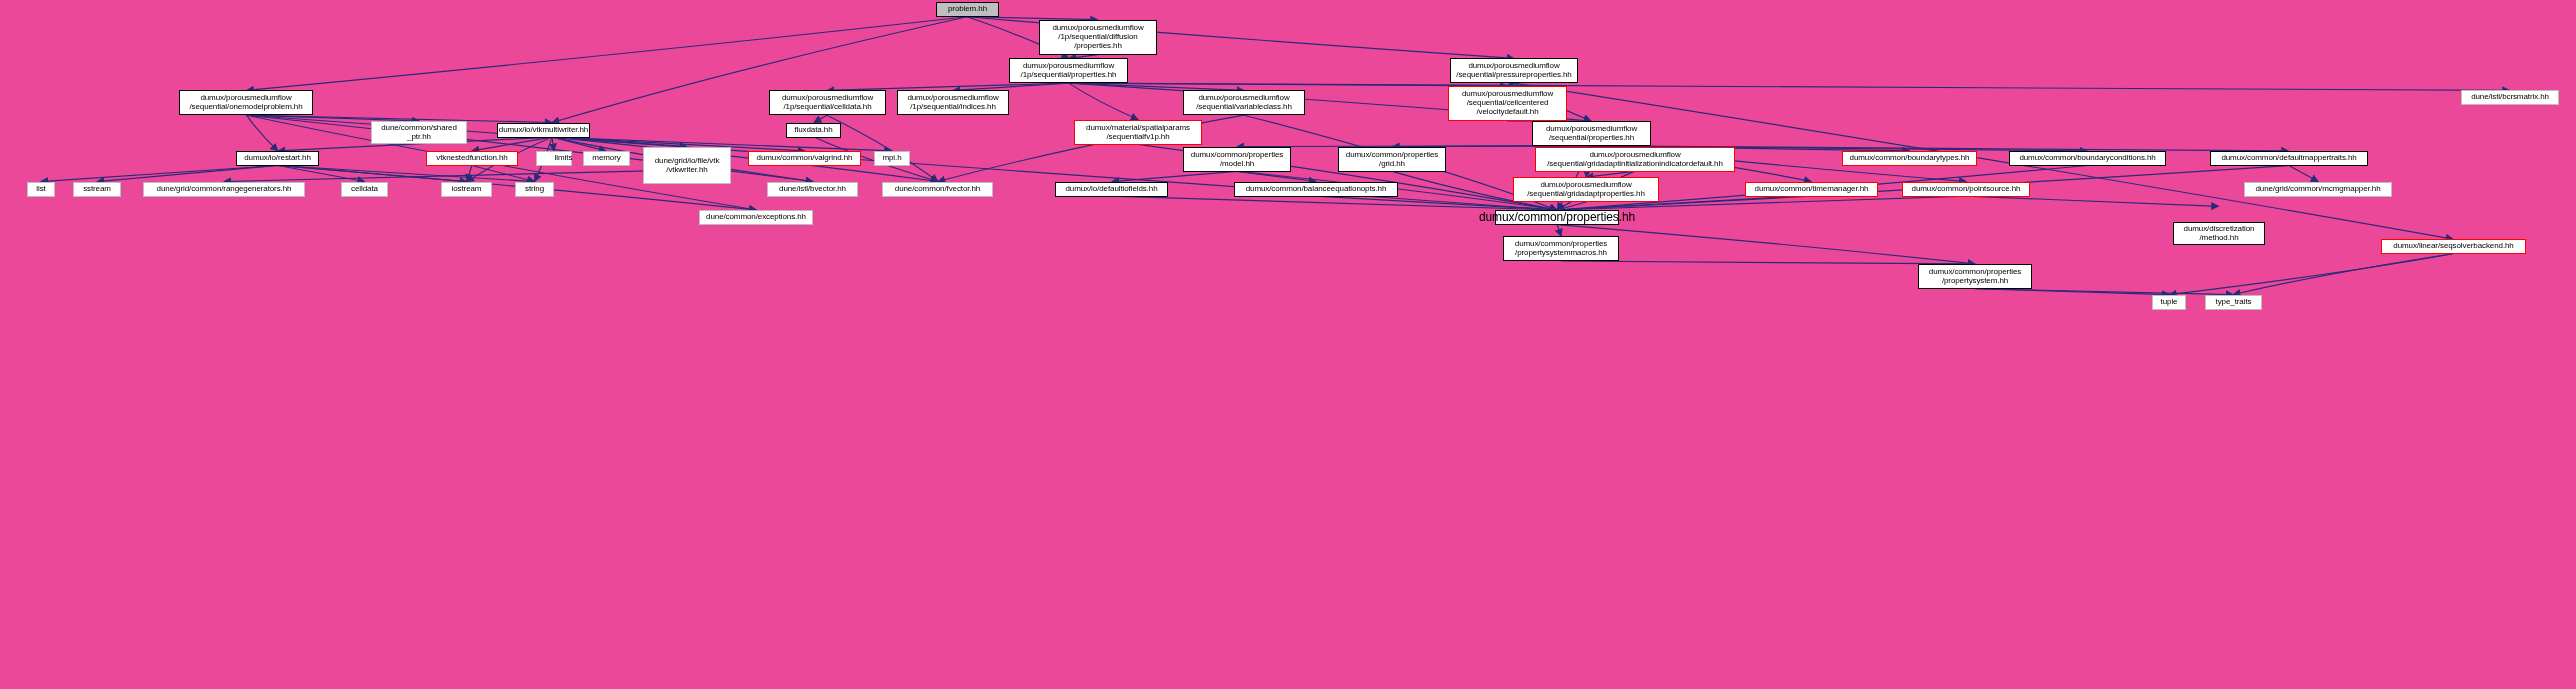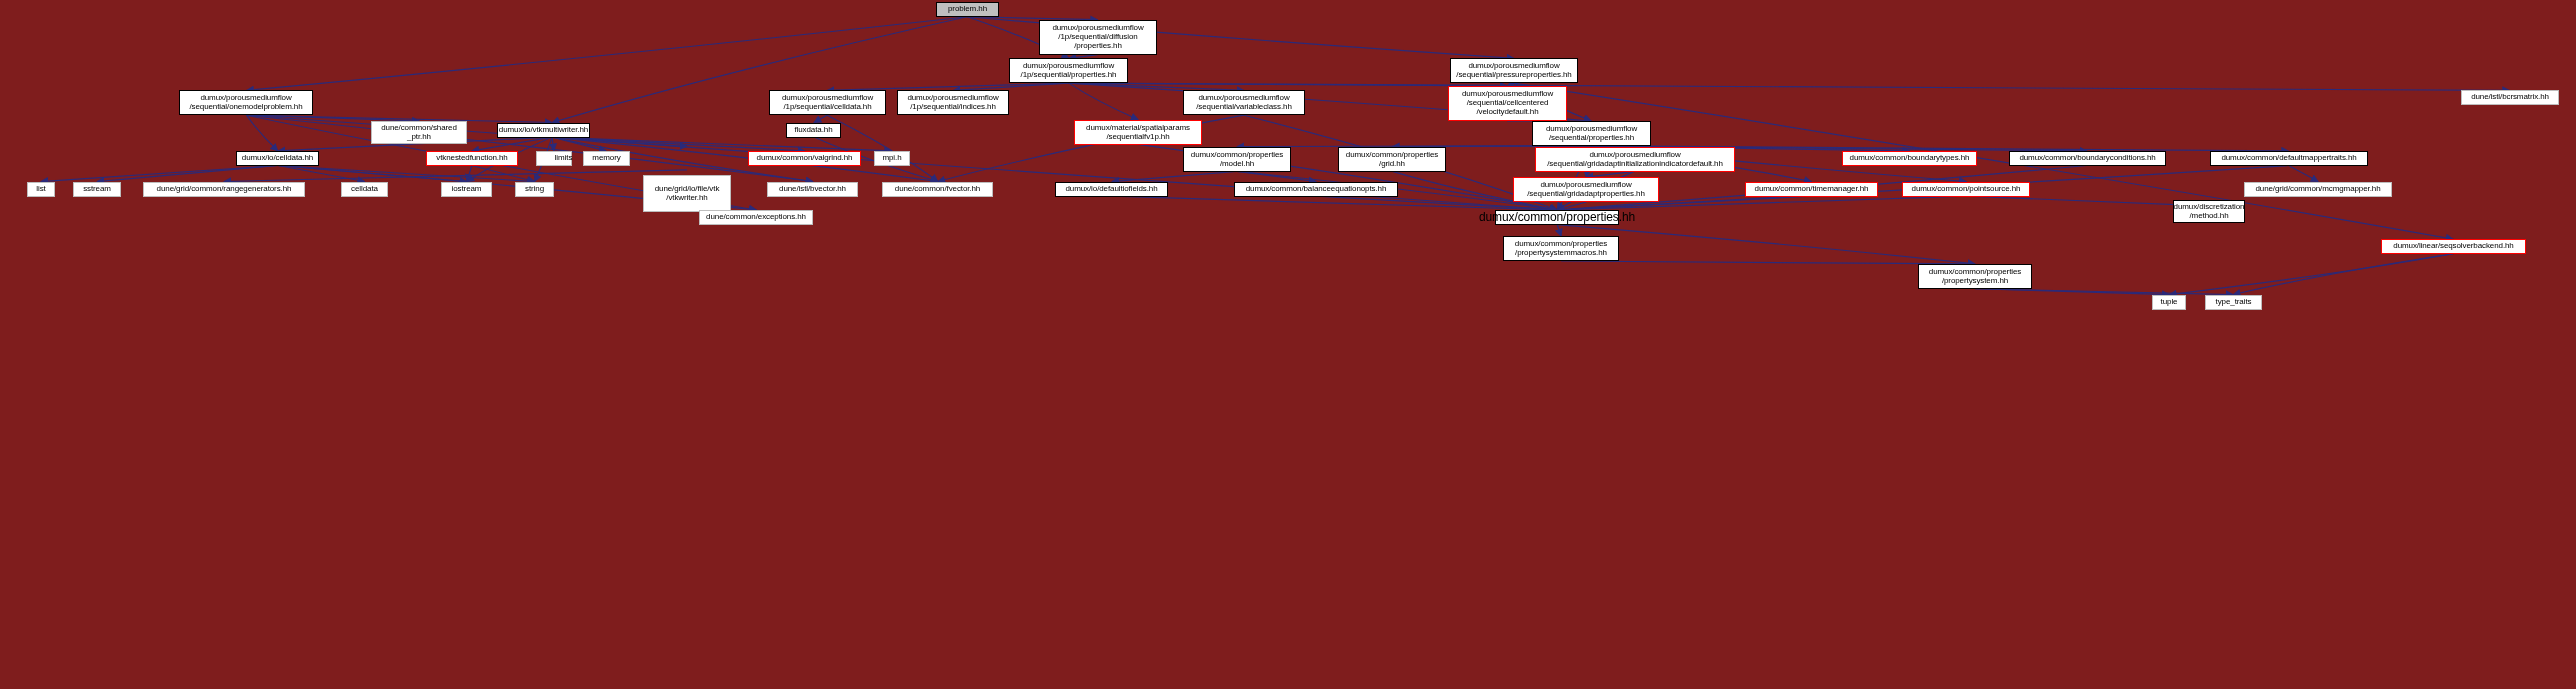--- a/index.html
+++ b/index.html
@@ -4,21 +4,21 @@
 <style>
   html, body {
     margin: 0;
     padding: 0;
     background: #ffffff;
   }
   #graph-root {
     position: relative;
     width: 2576px;
     height: 689px;
-    background: #7f1d1d;
+    background: #ec4899;
     font-family: "Liberation Sans", sans-serif;
     overflow: hidden;
   }
   svg#edges {
     position: absolute;
     left: 0;
     top: 0;
     width: 2576px;
     height: 689px;
   }
@@ -157,25 +157,25 @@
 /sequential/cellcentered
 /velocitydefault.hh</div>
       <div class="node b-gray" style="left: 371px; top: 121px; width: 96px; height: 23px; font-size: 8px;">dune/common/shared
 _ptr.hh</div>
       <div class="node b-black" style="left: 497px; top: 123px; width: 93px; height: 14.6px; font-size: 8px;">dumux/io/vtkmultiwriter.hh</div>
       <div class="node b-black" style="left: 1532px; top: 121px; width: 119px; height: 25px; font-size: 8px;">dumux/porousmediumflow
 /sequential/properties.hh</div>
       <div class="node b-black" style="left: 786px; top: 123px; width: 55px; height: 14.6px; font-size: 8px;">fluxdata.hh</div>
       <div class="node b-red" style="left: 1074px; top: 120px; width: 128px; height: 25px; font-size: 8px;">dumux/material/spatialparams
 /sequentialfv1p.hh</div>
-      <div class="node b-black" style="left: 236px; top: 151px; width: 83px; height: 14.6px; font-size: 8px;">dumux/io/celldata.hh</div>
+      <div class="node b-black" style="left: 236px; top: 151px; width: 83px; height: 14.6px; font-size: 8px;">dumux/io/restart.hh</div>
       <div class="node b-red" style="left: 426px; top: 151px; width: 92px; height: 14.6px; font-size: 8px;">vtknestedfunction.hh</div>
       <div class="node b-gray" style="left: 536px; top: 151px; width: 36px; height: 14.6px; font-size: 8px; padding-left: 19px;">limits</div>
       <div class="node b-gray" style="left: 583px; top: 151px; width: 47px; height: 14.6px; font-size: 8px;">memory</div>
-      <div class="node b-gray" style="left: 643px; top: 147px; width: 88px; height: 37px; font-size: 8px; margin-top: 28px;">dune/grid/io/file/vtk
+      <div class="node b-gray" style="left: 643px; top: 147px; width: 88px; height: 37px; font-size: 8px;">dune/grid/io/file/vtk
 /vtkwriter.hh</div>
       <div class="node b-red" style="left: 748px; top: 151px; width: 113px; height: 14.6px; font-size: 8px;">dumux/common/valgrind.hh</div>
       <div class="node b-gray" style="left: 874px; top: 151px; width: 36px; height: 14.6px; font-size: 8px;">mpi.h</div>
       <div class="node b-black" style="left: 1183px; top: 147px; width: 108px; height: 25px; font-size: 8px;">dumux/common/properties
 /model.hh</div>
       <div class="node b-black" style="left: 1338px; top: 147px; width: 108px; height: 25px; font-size: 8px;">dumux/common/properties
 /grid.hh</div>
       <div class="node b-red" style="left: 1535px; top: 147px; width: 200px; height: 25px; font-size: 8px;">dumux/porousmediumflow
 /sequential/gridadaptinitializationindicatordefault.hh</div>
       <div class="node b-red" style="left: 1842px; top: 151px; width: 135px; height: 14.6px; font-size: 8px;">dumux/common/boundarytypes.hh</div>
@@ -191,21 +191,21 @@
       <div class="node b-gray" style="left: 882px; top: 182px; width: 111px; height: 14.6px; font-size: 8px;">dune/common/fvector.hh</div>
       <div class="node b-black" style="left: 1055px; top: 182px; width: 113px; height: 14.6px; font-size: 8px;">dumux/io/defaultiofields.hh</div>
       <div class="node b-black" style="left: 1234px; top: 182px; width: 164px; height: 14.6px; font-size: 8px;">dumux/common/balanceequationopts.hh</div>
       <div class="node b-red" style="left: 1513px; top: 177px; width: 146px; height: 25px; font-size: 8px;">dumux/porousmediumflow
 /sequential/gridadaptproperties.hh</div>
       <div class="node b-red" style="left: 1745px; top: 182px; width: 133px; height: 14.6px; font-size: 8px;">dumux/common/timemanager.hh</div>
       <div class="node b-red" style="left: 1902px; top: 182px; width: 128px; height: 14.6px; font-size: 8px;">dumux/common/pointsource.hh</div>
       <div class="node b-gray" style="left: 2244px; top: 182px; width: 148px; height: 14.6px; font-size: 8px;">dune/grid/common/mcmgmapper.hh</div>
       <div class="node b-gray" style="left: 699px; top: 210px; width: 114px; height: 14.6px; font-size: 8px;">dune/common/exceptions.hh</div>
       <div class="node b-black" style="left: 1495px; top: 210px; width: 124px; height: 14.6px; font-size: 12px;">dumux/common/properties.hh</div>
-      <div class="node b-black" style="left: 2173px; top: 200px; width: 72px; height: 23px; font-size: 8px;">dumux/discretization
+      <div class="node b-black" style="left: 2173px; top: 222px; width: 92px; height: 23px; font-size: 8px;">dumux/discretization
 /method.hh</div>
       <div class="node b-black" style="left: 1503px; top: 236px; width: 116px; height: 25px; font-size: 8px;">dumux/common/properties
 /propertysystemmacros.hh</div>
       <div class="node b-red" style="left: 2381px; top: 239px; width: 145px; height: 14.6px; font-size: 8px;">dumux/linear/seqsolverbackend.hh</div>
       <div class="node b-black" style="left: 1918px; top: 264px; width: 114px; height: 25px; font-size: 8px;">dumux/common/properties
 /propertysystem.hh</div>
       <div class="node b-gray" style="left: 2152px; top: 295px; width: 34px; height: 14.6px; font-size: 8px;">tuple</div>
       <div class="node b-gray" style="left: 2205px; top: 295px; width: 57px; height: 14.6px; font-size: 8px;">type_traits</div>
     </div>
 </div>

